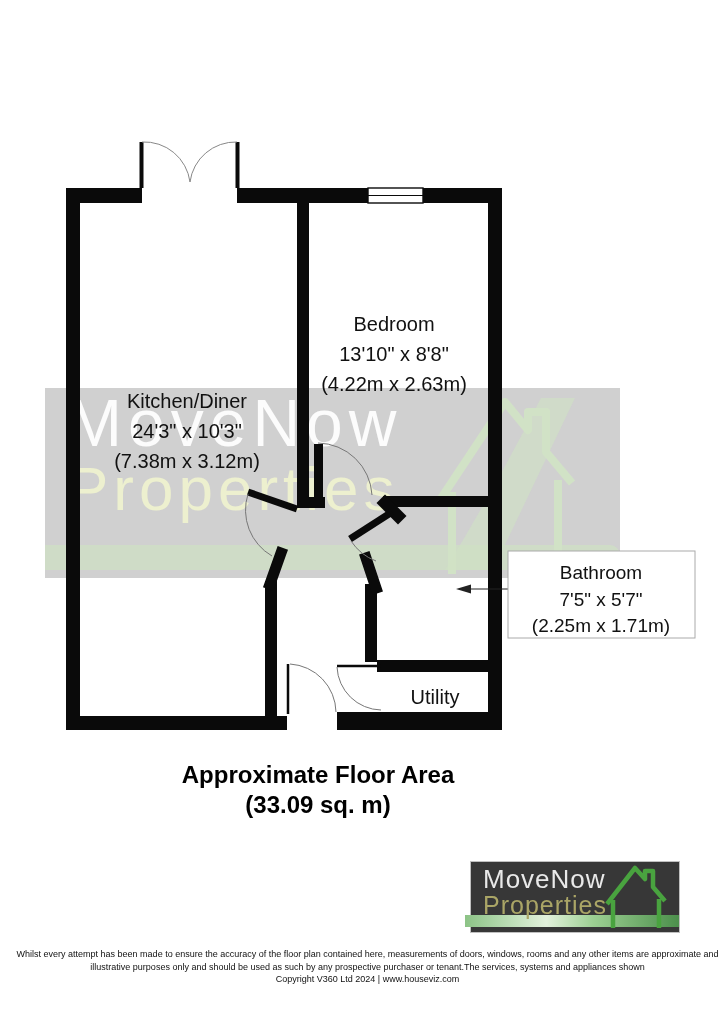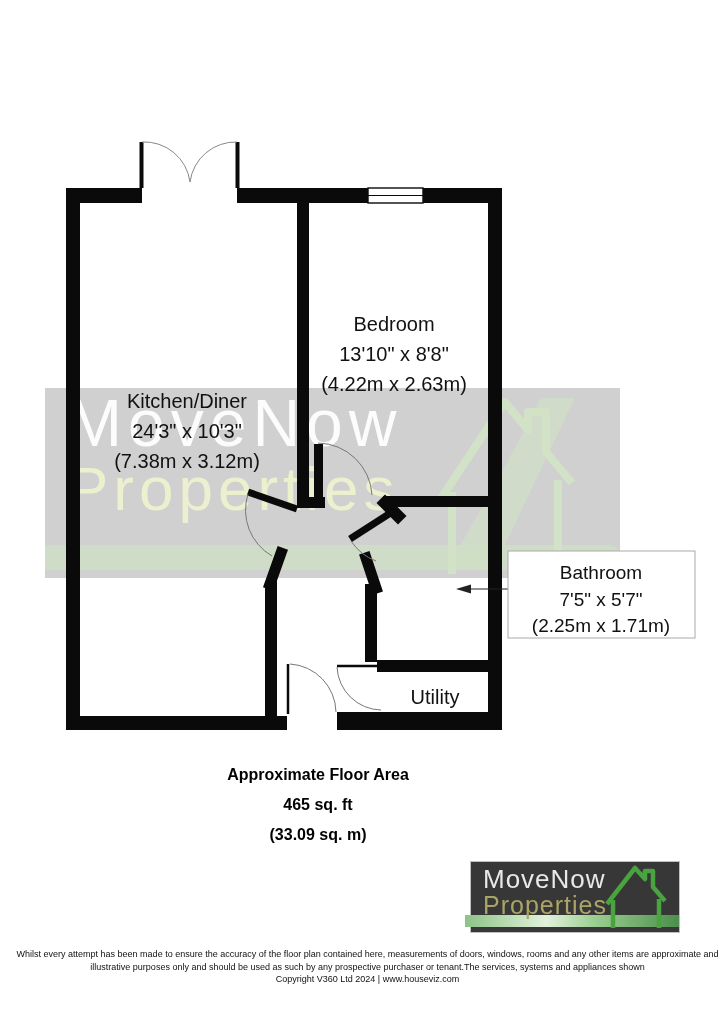--- a/index.html
+++ b/index.html
@@ -12,21 +12,21 @@
             letter-spacing:6px;color:rgba(255,255,255,0.92);font-weight:400;}
   #wm-line2{position:absolute;left:22px;top:70px;font-size:62px;line-height:1;
             letter-spacing:5px;color:rgba(240,244,206,0.88);font-weight:400;}
   #wm-art{position:absolute;left:0;top:0;}
   
   #plan{position:absolute;left:0;top:0;z-index:2;}
   .room-label{font-size:20px;fill:#111;text-anchor:middle;}
   .callout-label{font-size:19px;fill:#111;text-anchor:middle;}
   
   #area-block{position:absolute;left:0;top:760px;width:636px;text-align:center;
-              font-weight:bold;font-size:16px;line-height:30px;color:#000;z-index:2;}
+              font-weight:bold;font-size:24px;line-height:30px;color:#000;z-index:2;}
   
   #logo{position:absolute;left:470px;top:861px;width:208px;height:70px;background:#373737;
         border:1px solid #c0c0c0;z-index:2;overflow:visible;}
   #logo-line1{position:absolute;left:12px;top:4px;font-size:26px;line-height:1;
               letter-spacing:1px;color:#e9e9e9;}
   #logo-line2{position:absolute;left:12px;top:31px;font-size:25px;line-height:1;
               letter-spacing:1px;color:#aaa566;}
   #logo-ribbon{position:absolute;left:-6px;bottom:5px;width:214px;height:12px;
                background:linear-gradient(90deg,#8cc386,#e2f1dc 38%,#9ccf92 60%,#4c8f4c);}
   #logo-house{position:absolute;right:2px;top:2px;}
@@ -133,21 +133,20 @@
       <polygon points="456,589 471,584.5 471,593.5" fill="#222"></polygon>
       <rect x="508" y="551" width="187" height="87" fill="#ffffff" stroke="#aaaaaa" stroke-width="1"></rect>
       <text class="callout-label" x="601" y="579">Bathroom</text>
       <text class="callout-label" x="601" y="606">7'5" x 5'7"</text>
       <text class="callout-label" x="601" y="632">(2.25m x 1.71m)</text>
     </g>
   </svg>
 
   <div id="area-block">
     <div>Approximate Floor Area</div>
-    <div>465 sq. ft</div>
     <div>(33.09 sq. m)</div>
   </div>
 
   <div id="logo">
     <div id="logo-ribbon"></div>
     <div id="logo-line1">MoveNow</div>
     <div id="logo-line2">Properties</div>
     <svg id="logo-house" width="74" height="66" viewBox="0 0 74 66">
       <g fill="none" stroke="#49a33f" stroke-width="4.5" stroke-linejoin="round">
         <path d="M 4,40 L 32,4 L 42,15 L 42,7 L 50,7 L 50,23 L 62,37"></path>

